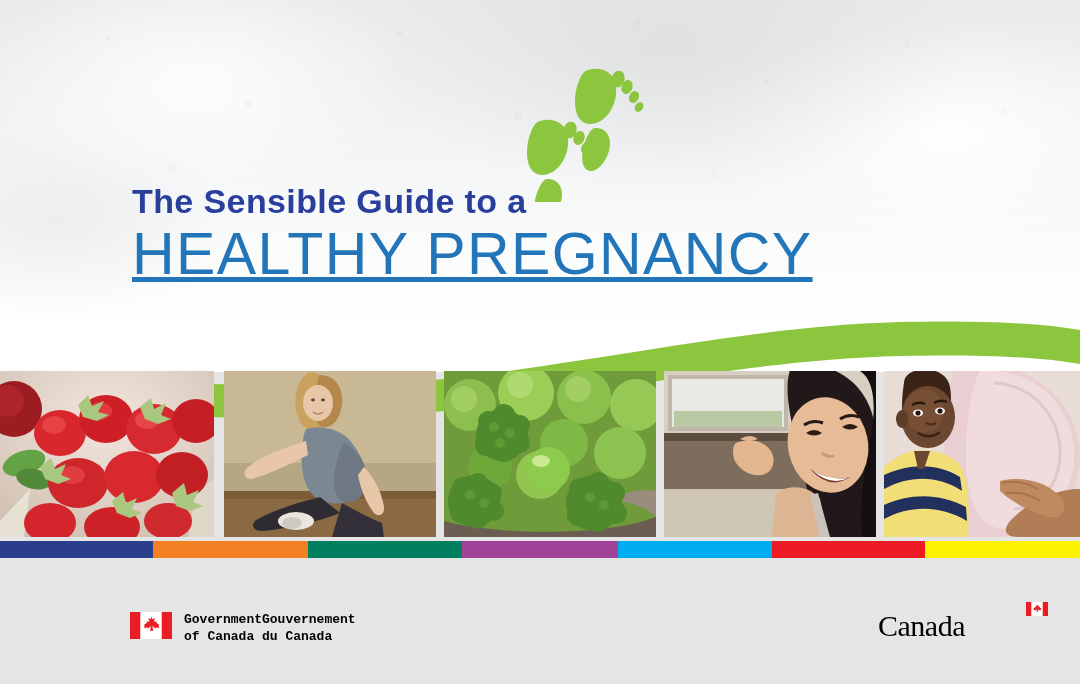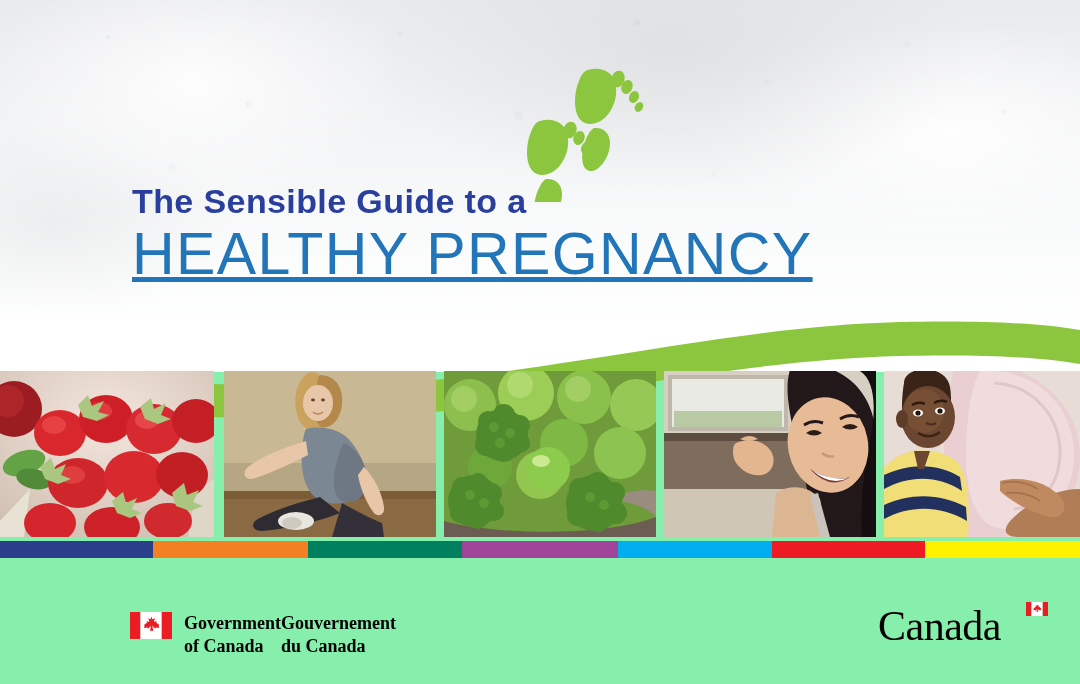--- a/index.html
+++ b/index.html
@@ -9,21 +9,21 @@
     background: #ffffff;
   }
   body {
     font-family: "Liberation Sans", sans-serif;
   }
   #page {
     position: relative;
     width: 1080px;
     height: 684px;
     overflow: hidden;
-    background: #86efac;
+    background: #e5e5e5;
   }
 
   
   .header-bg {
     position: absolute;
     left: 0; top: 0;
     width: 1080px;
     height: 372px;
     background:
       radial-gradient(ellipse 300px 180px at 18% 22%, rgba(255,255,255,0.85), rgba(255,255,255,0) 70%),
@@ -121,37 +121,37 @@
   .fip-flag {
     width: 42px; height: 27px;
     margin-right: 12px;
     flex: 0 0 auto;
   }
   .fip-words {
     display: flex;
     align-items: flex-start;
   }
   .fip-col {
-    font-family: Liberation Serif, serif;
-    font-size: 18px;
+    font-family: Liberation Mono, monospace;
+    font-size: 13px;
     font-weight: bold;
     line-height: 1.28;
     color: #000000;
     white-space: nowrap;
   }
   .fip-col.fr { }
 
   .wordmark {
     position: absolute;
     right: 30px; top: 600px;
     width: 172px; height: 52px;
   }
   .wordmark-text {
     font-family: "Liberation Serif", serif;
-    font-size: 42px;
+    font-size: 30px;
     line-height: 52px;
     color: #000000;
     letter-spacing: -0.5px;
   }
   .wordmark-flag {
     position: absolute;
     right: 2px; top: 2px;
     width: 22px; height: 14px;
   }
 </style>

